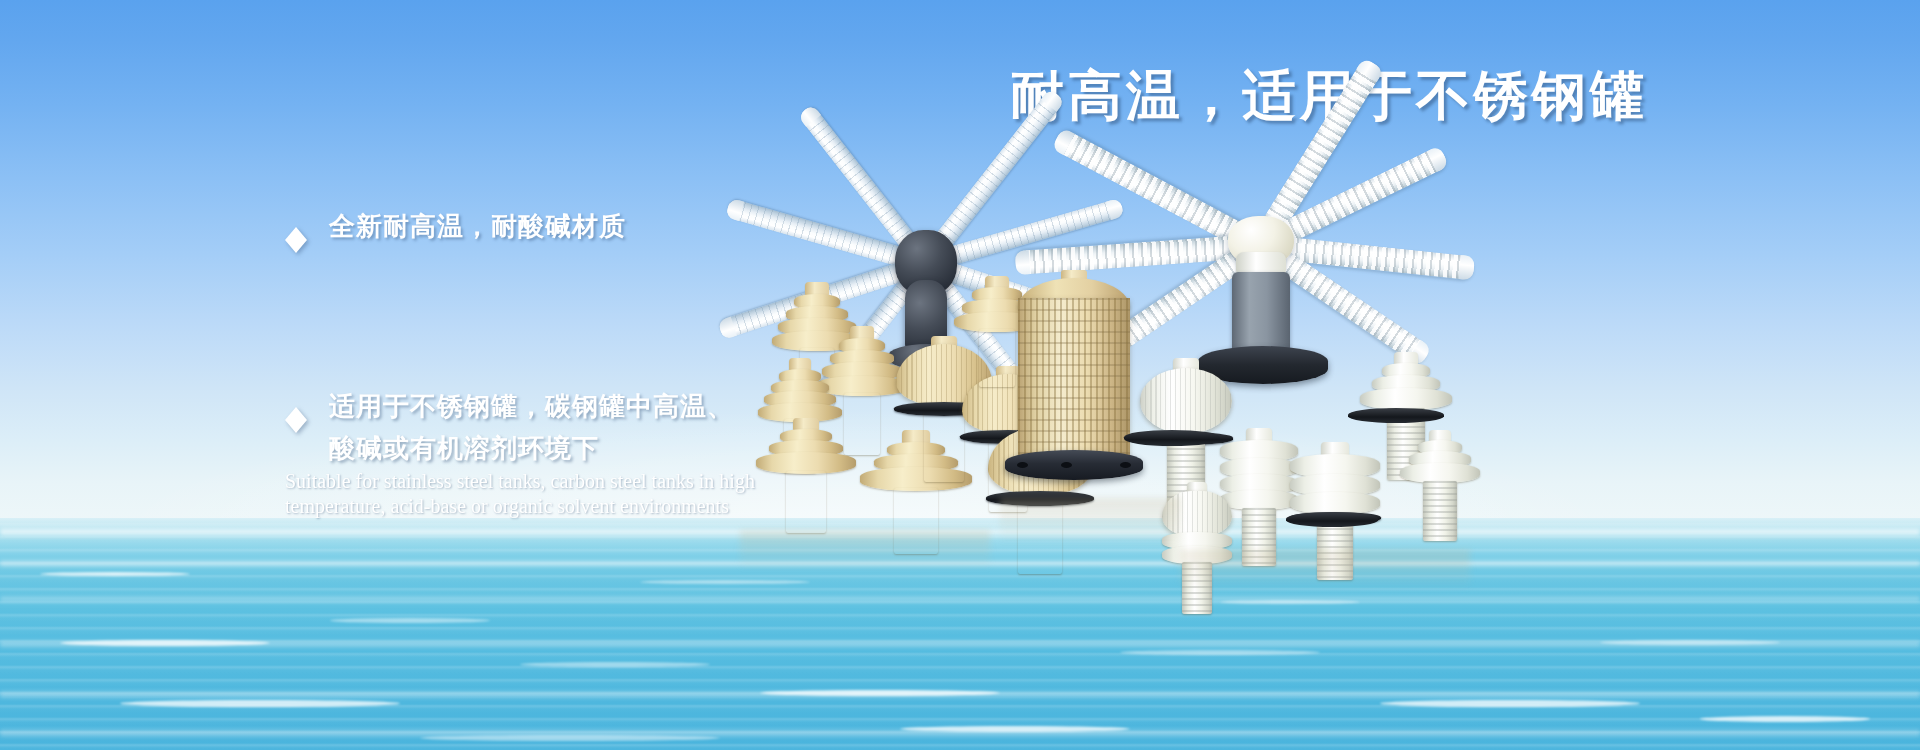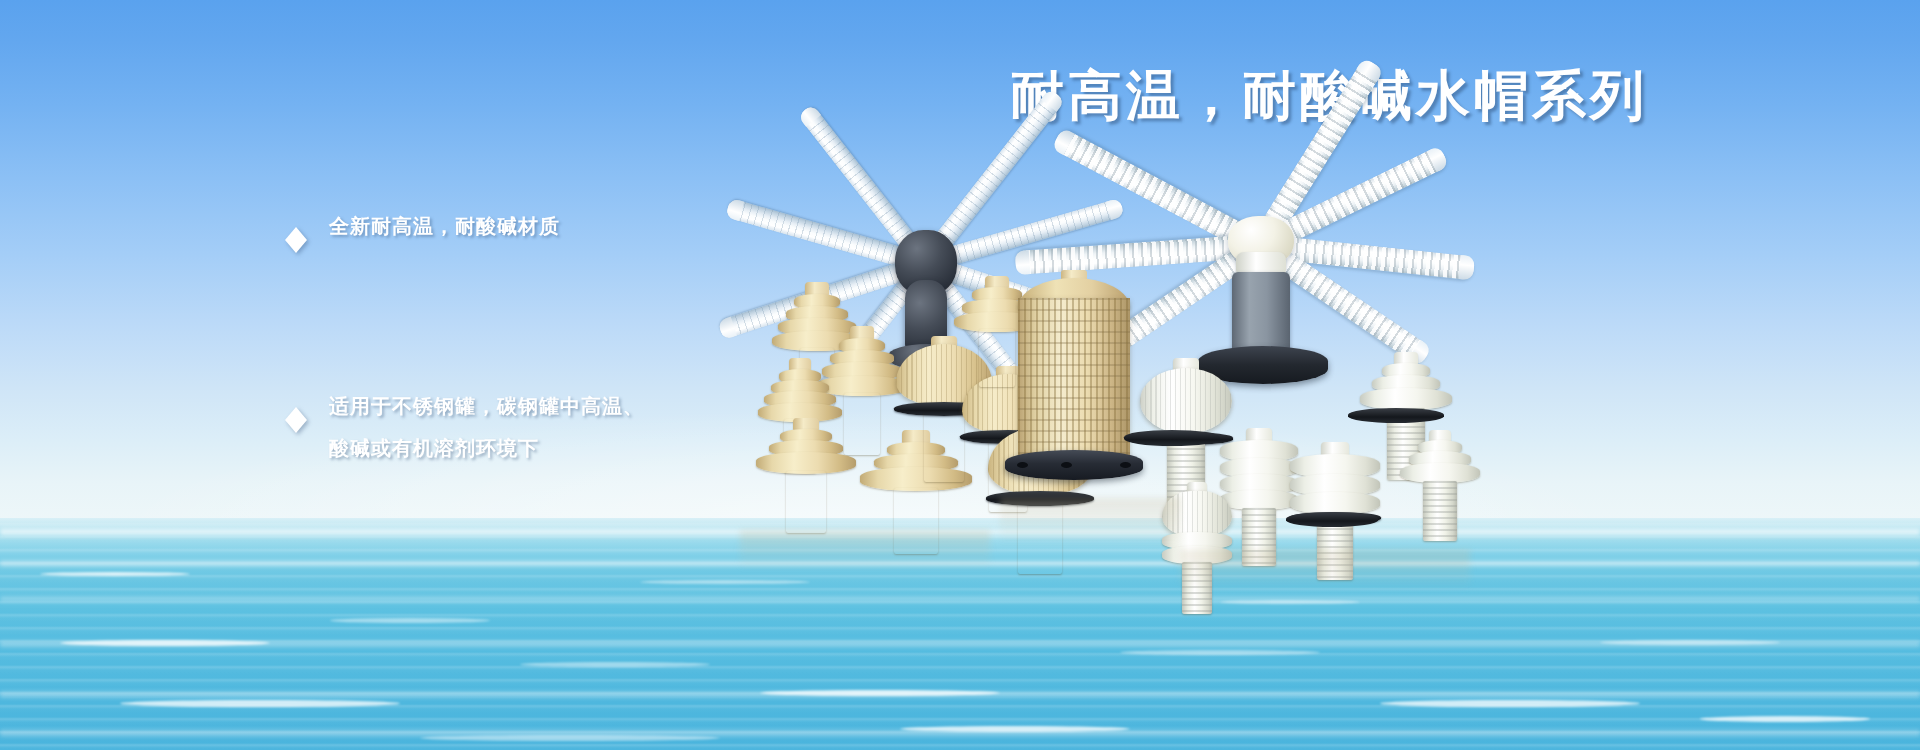--- a/index.html
+++ b/index.html
@@ -85,21 +85,21 @@
     border-bottom:13px solid #ffffff;
     position:relative;
     filter:drop-shadow(2px 2px 2px rgba(40,70,110,.35));
   }
   .diamond::after{
     content:"";position:absolute;left:-11px;top:13px;
     width:0;height:0;border:11px solid transparent;border-top:13px solid #ffffff;
   }
   .cn{
     font-family:"DejaVu Sans","Liberation Sans",sans-serif;
-    font-size:20px;font-weight:700;line-height:42px;color:#ffffff;
+    font-size:26px;font-weight:700;line-height:42px;color:#ffffff;
     letter-spacing:1px;
     text-shadow:2px 2px 3px rgba(40,70,110,.40);
     white-space:pre-line;
   }
   .en{
     font-family:"Liberation Serif","DejaVu Serif",serif;
     font-size:20px;line-height:25px;color:#ffffff;
     text-shadow:1px 1px 2px rgba(40,70,110,.35);
     white-space:pre-line;
     margin-left:0;
@@ -285,35 +285,37 @@
   <div class="ripple d" style="left:1120px;top:650px;width:200px;height:5px;"></div>
   <div class="ripple" style="left:1380px;top:700px;width:260px;height:7px;"></div>
   <div class="ripple d" style="left:1600px;top:640px;width:180px;height:5px;"></div>
   <div class="ripple" style="left:1700px;top:716px;width:170px;height:6px;"></div>
   <div class="ripple d" style="left:420px;top:735px;width:300px;height:6px;"></div>
   <div class="ripple" style="left:900px;top:726px;width:230px;height:6px;"></div>
   <div class="ripple d" style="left:1220px;top:600px;width:140px;height:4px;"></div>
   <div class="ripple" style="left:40px;top:572px;width:150px;height:4px;"></div>
   <div class="ripple d" style="left:640px;top:580px;width:170px;height:4px;"></div>
 
-  <div class="headline">耐高温，耐酸碱水帽系列</div>
+  <div class="headline">耐高温，适用于不锈钢罐</div>
 
   <div class="bullet-block b1">
     <div class="bullet-row">
       <span class="diamond"></span>
       <span class="cn">全新耐高温，耐酸碱材质</span>
     </div>
   </div>
 
   <div class="bullet-block b2">
     <div class="bullet-row">
       <span class="diamond"></span>
       <span class="cn">适用于不锈钢罐，碳钢罐中高温、
 酸碱或有机溶剂环境下</span>
     </div>
+    <div class="en" style="margin-left:0px;">Suitable for stainless steel tanks, carbon steel tanks in high
+temperature, acid-base or organic solvent environments</div>
   </div>
 
   <div id="cluster">
 
     <div class="arm ribbed" style="left:225px;top:124px;width:215px;height:20px;transform:rotate(-52deg);">
         <div class="tube"></div>
       </div>
     <div class="arm ribbed" style="left:225px;top:124px;width:205px;height:19px;transform:rotate(-16deg);">
         <div class="tube"></div>
       </div>

